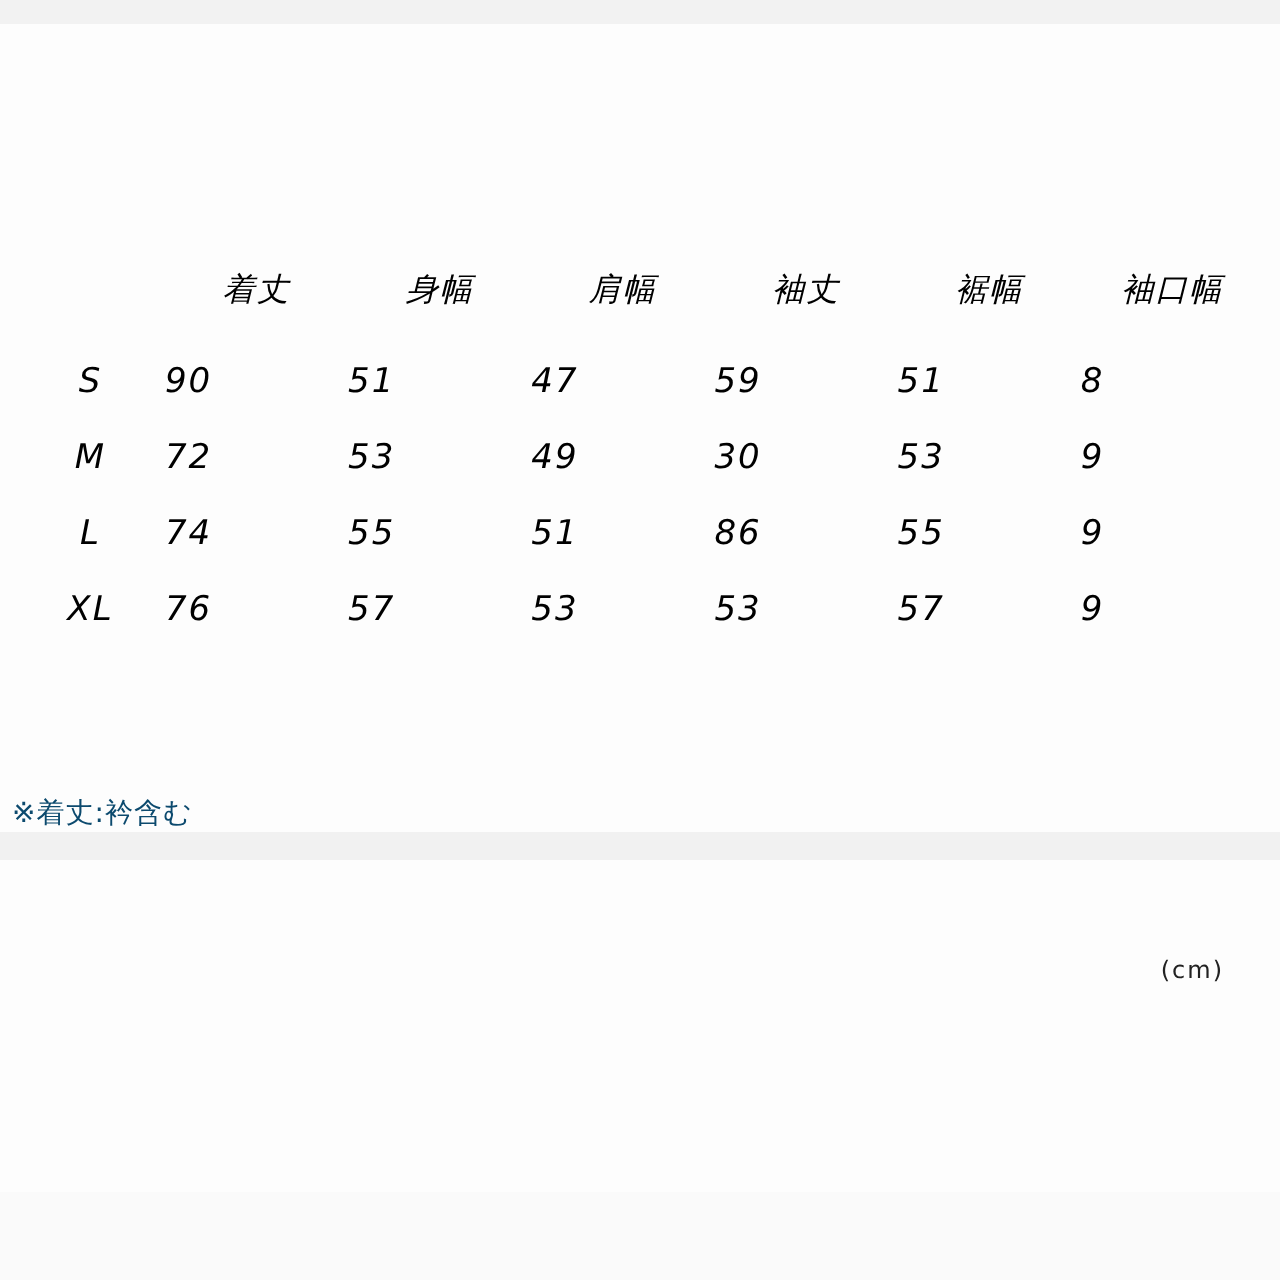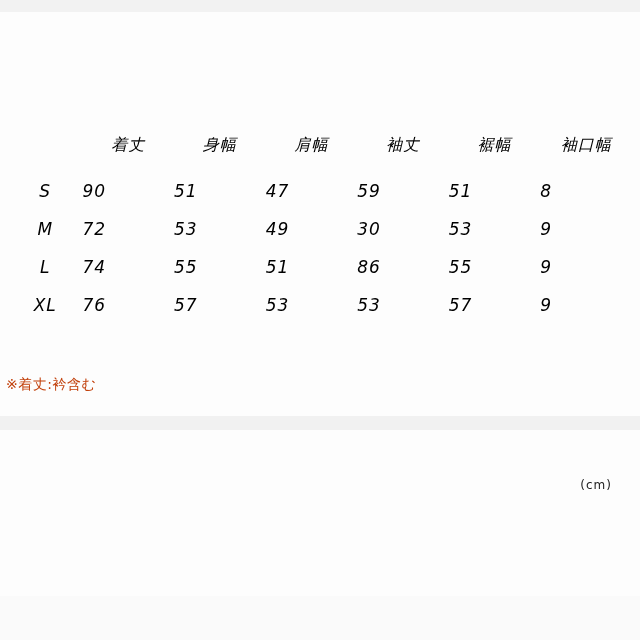--- a/index.html
+++ b/index.html
@@ -71,23 +71,23 @@
   col.c-size { width: 74px; }
   col.c-col  { width: 91px; }
   .size-cell {
     font-size: 17px;
     text-align: center;
     letter-spacing: 1px;
   }
   .note {
     position: absolute;
     left: 6px;
-    top: 376px;
+    top: 398px;
     font-size: 14px;
-    color: #c2410c;
+    color: #0c4a6e;
     letter-spacing: 0.5px;
   }
   .unit {
     position: absolute;
     right: 28px;
     top: 478px;
     font-size: 12px;
     color: #222222;
     letter-spacing: 1px;
   }

